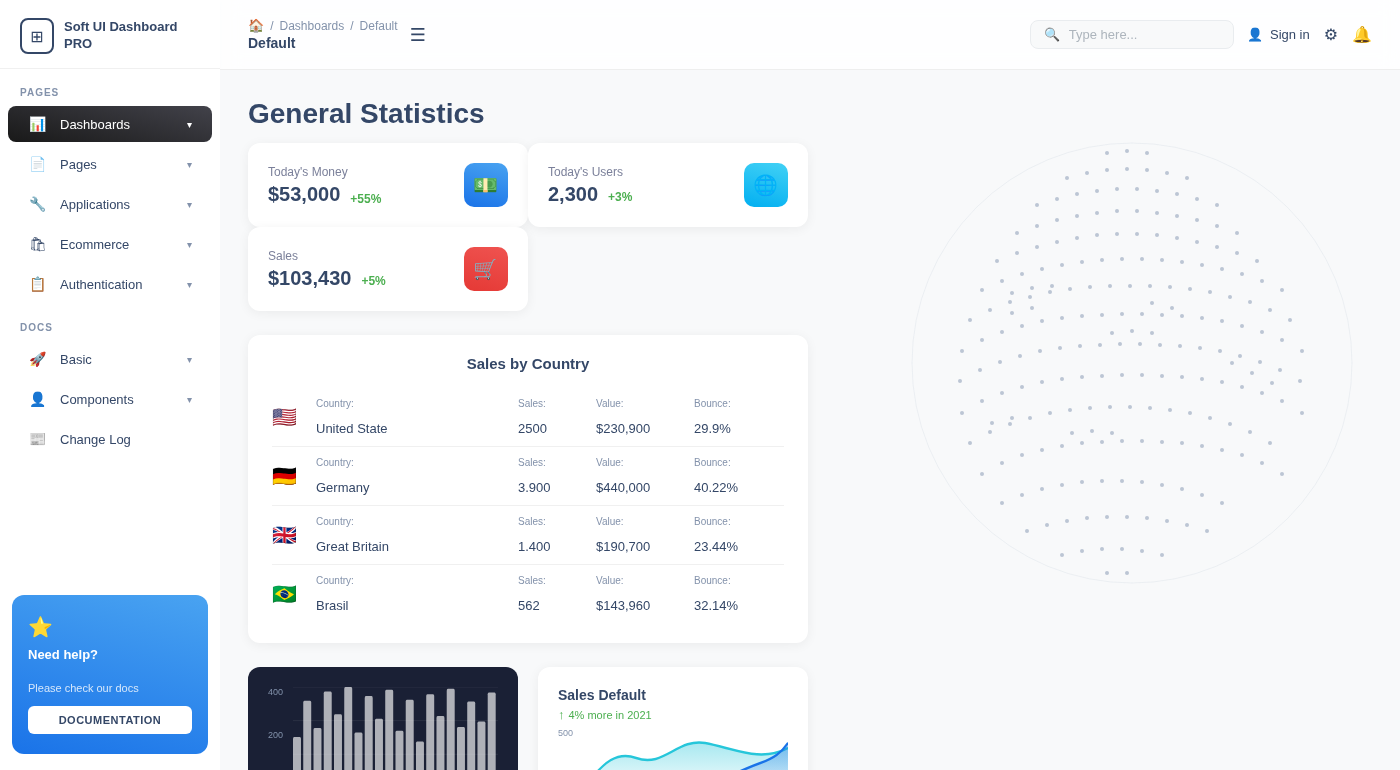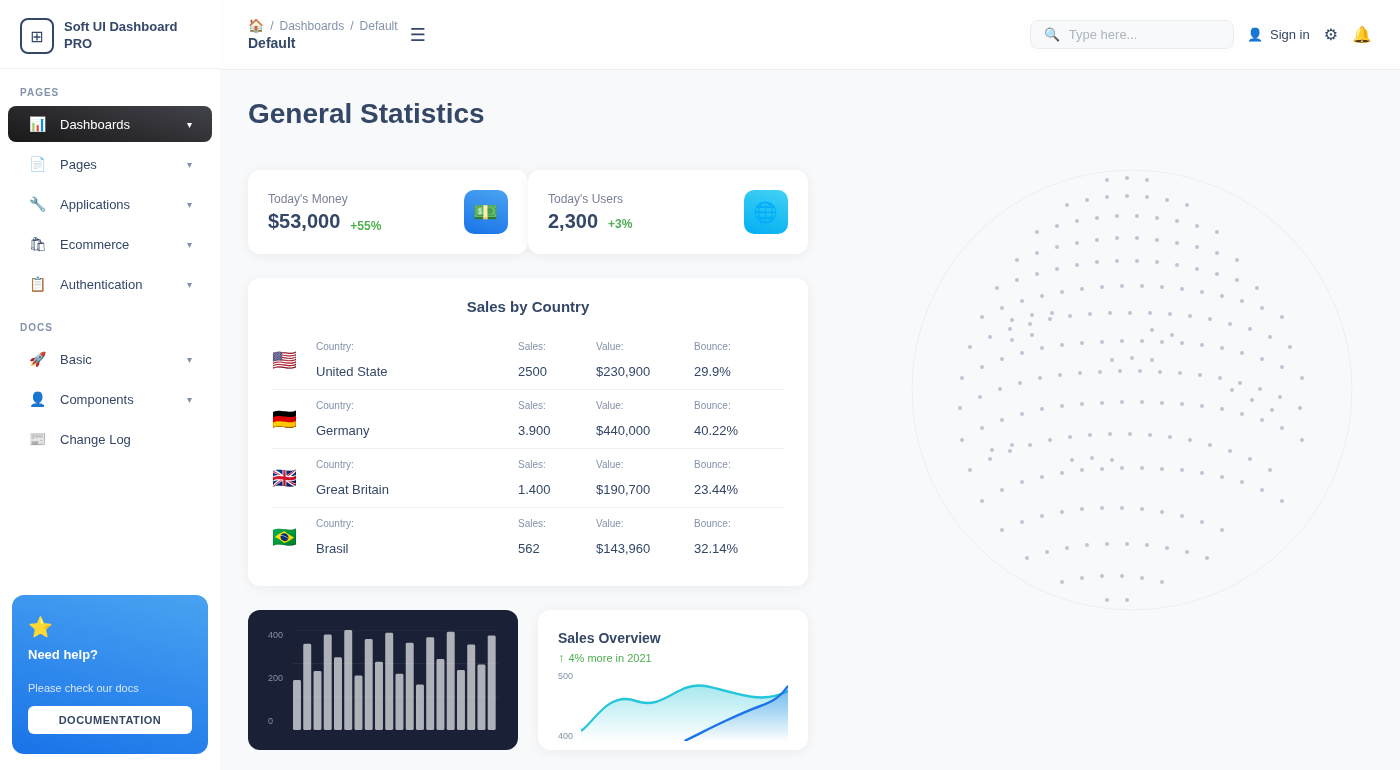--- a/index.html
+++ b/index.html
@@ -131,21 +131,21 @@
       position: absolute;
       left: 220px;
       right: 0;
       top: 70px;
       bottom: 0;
       overflow-y: auto;
       padding: 28px 28px 28px 28px;
       background: #f8f9fa;
     }
 
-    .page-title { font-size: 28px; font-weight: 700; color: #344767; margin-bottom: 40px; }
+    .page-title { font-size: 28px; font-weight: 700; color: #344767; margin-bottom: 13px; }
 
     
     .stat-cards {
       display: grid;
       grid-template-columns: 1fr 1fr;
       margin-bottom: 24px;
       max-width: 560px;
     }
     .stat-card {
       background: #fff;
@@ -351,20 +351,30 @@
           <div class="stat-info">
             <div class="stat-label">Today's Users</div>
             <div style="display:flex;align-items:baseline;gap:4px;">
               <span class="stat-value">2,300</span>
               <span class="stat-change positive">+3%</span>
             </div>
           </div>
           <div class="stat-icon blue2">🌐</div>
         </div>
 
+        <div class="stat-card">
+          <div class="stat-info">
+            <div class="stat-label">Sales</div>
+            <div style="display:flex;align-items:baseline;gap:4px;">
+              <span class="stat-value">$103,430</span>
+              <span class="stat-change positive">+5%</span>
+            </div>
+          </div>
+          <div class="stat-icon orange">🛒</div>
+        </div>
       </div>
 
       <div class="sales-section">
         <div class="section-title">Sales by Country</div>
 
         <div class="country-row">
           <span class="country-flag">🇺🇸</span>
           <div class="col-group">
             <span class="col-label">Country:</span>
             <span class="col-value">United State</span>
@@ -479,21 +489,21 @@
                 <rect x="288" y="44" width="14" height="66" fill="rgba(255,255,255,0.65)" rx="2"></rect>
                 <rect x="306" y="16" width="14" height="94" fill="rgba(255,255,255,0.65)" rx="2"></rect>
                 <rect x="324" y="38" width="14" height="72" fill="rgba(255,255,255,0.65)" rx="2"></rect>
                 <rect x="342" y="6" width="14" height="104" fill="rgba(255,255,255,0.65)" rx="2"></rect>
               </svg>
             </div>
           </div>
         </div>
 
         <div class="chart-card-light">
-          <div class="chart-title-dark">Sales Overview</div>
+          <div class="chart-title-dark">Sales Default</div>
           <div style="display:flex;align-items:center;gap:4px;margin-bottom:6px;">
             <span style="color:#4caf50;font-size:13px;">↑</span>
             <span style="font-size:11px;color:#4caf50;">4% more in 2021</span>
           </div>
           <div style="display:flex;gap:8px;height:70px;align-items:flex-end;">
             <div style="display:flex;flex-direction:column;justify-content:space-between;height:70px;">
               <span style="font-size:9px;color:#8392ab;">500</span>
               <span style="font-size:9px;color:#8392ab;">400</span>
             </div>
             <svg width="100%" height="70" viewBox="0 0 300 70" preserveAspectRatio="none">

